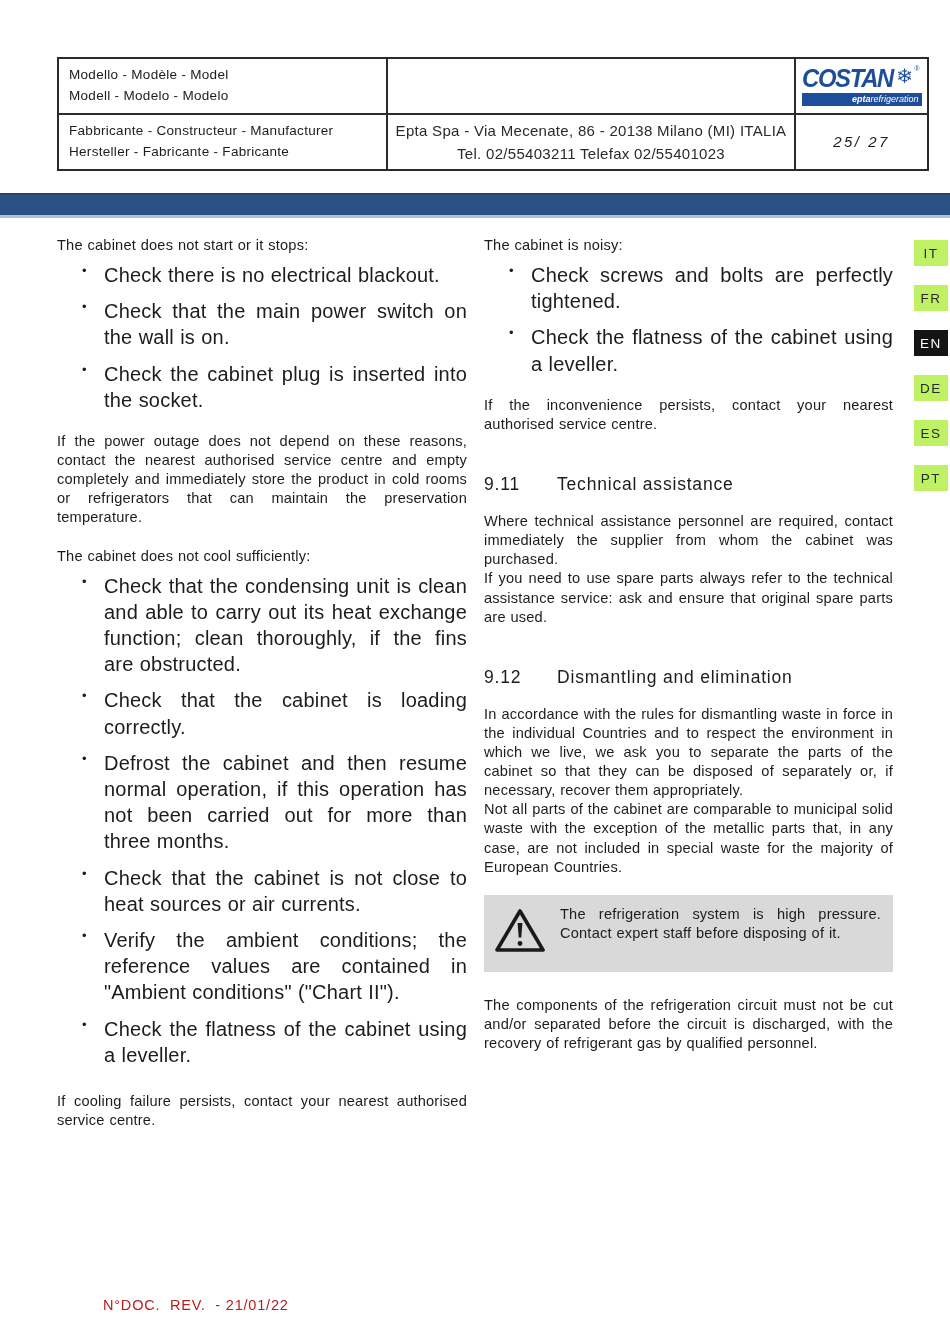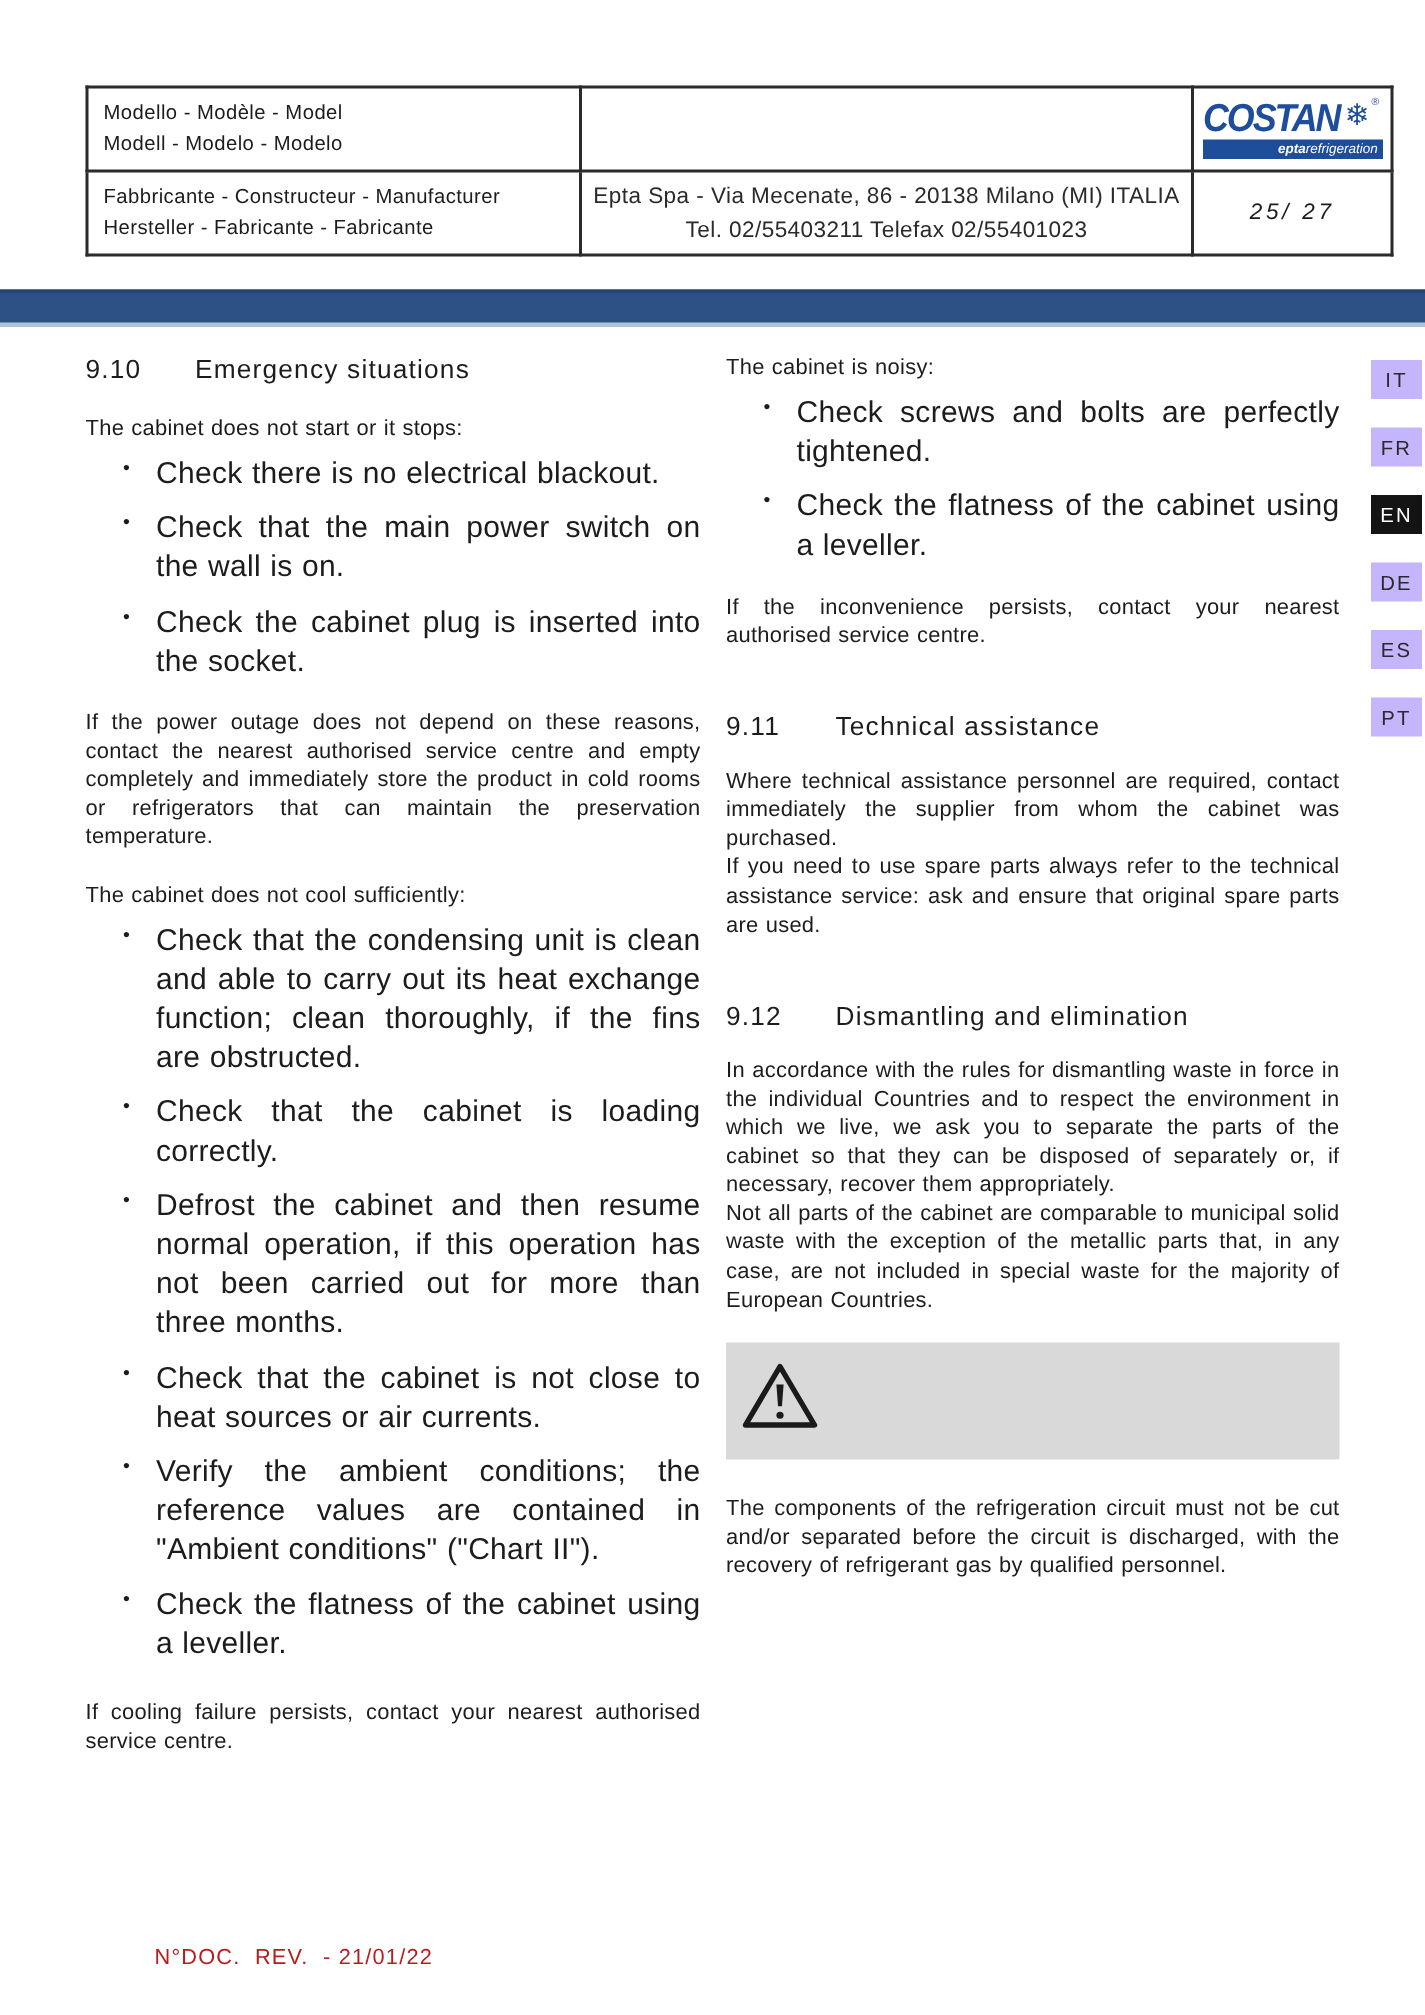--- a/index.html
+++ b/index.html
@@ -79,21 +79,21 @@
   }
   .warn-icon { flex:0 0 auto; display:block; margin-top:2px; }
   .warn-text { flex:1 1 auto; }
 
   
   .lang-tabs {
     position:absolute; left:914px; top:240px; width:34px;
     display:flex; flex-direction:column; gap:19px;
   }
   .lang-tab {
-    height:26px; background:#c4b5fd; color:#2a2a2a;
+    height:26px; background:#bef264; color:#2a2a2a;
     display:flex; align-items:center; justify-content:center;
     font-size:13.5px; letter-spacing:1.5px; cursor:pointer;
   }
   .lang-tab.active { background:#141414; color:#ffffff; }
 
   
   .footer {
     position:absolute; left:71px; top:1297px;
     font-size:14.5px; letter-spacing:0.8px; white-space:pre; color:#b91c1c;margin-left:32px;
   }
@@ -135,24 +135,20 @@
         <div>Tel. 02/55403211 Telefax 02/55401023</div>
       </td>
       <td class="col-c page-cell">25/ 27</td>
     </tr>
   </tbody>
     </table>
 
   <div class="blue-bar"></div>
 
   <div class="col col-left">
-    <h2 class="section">
-      <span class="h-num">9.10</span>
-      <span class="h-title">Emergency situations</span>
-    </h2>
 
     <p class="body lead">The cabinet does not start or it stops:</p>
     <ul class="checks">
       <li>Check there is no electrical blackout.</li>
       <li>Check that the main power switch on the wall is on.</li>
       <li>Check the cabinet plug is inserted into the socket.</li>
     </ul>
 
     <p class="body gap-top">If the power outage does not depend on these reasons, contact the nearest authorised service centre and empty completely and immediately store the product in cold rooms or refrigerators that can maintain the preservation temperature.</p>
 
@@ -193,20 +189,21 @@
     <p class="body">Not all parts of the cabinet are comparable to municipal solid waste with the exception of the metallic parts that, in any case, are not included in special waste for the majority of European Countries.</p>
 
     <div class="warn-box">
       <span class="warn-icon">
         <svg width="54" height="48" viewBox="0 0 54 48" aria-hidden="true">
           <path d="M27 4 L50 43 L4 43 Z" fill="none" stroke="#1a1a1a" stroke-width="3.6" stroke-linejoin="round"></path>
           <path d="M24.6 16 h4.8 l-1.1 14.5 h-2.6 z" fill="#1a1a1a"></path>
           <circle cx="27" cy="36.5" r="2.4" fill="#1a1a1a"></circle>
         </svg>
       </span>
+      <p class="body warn-text">The refrigeration system is high pressure. Contact expert staff before disposing of it.</p>
     </div>
 
     <p class="body gap-top-lg">The components of the refrigeration circuit must not be cut and/or separated before the circuit is discharged, with the recovery of refrigerant gas by qualified personnel.</p>
   </div>
 
   <div class="lang-tabs">
     <div class="lang-tab">IT</div>
     <div class="lang-tab">FR</div>
     <div class="lang-tab active">EN</div>
     <div class="lang-tab">DE</div>

